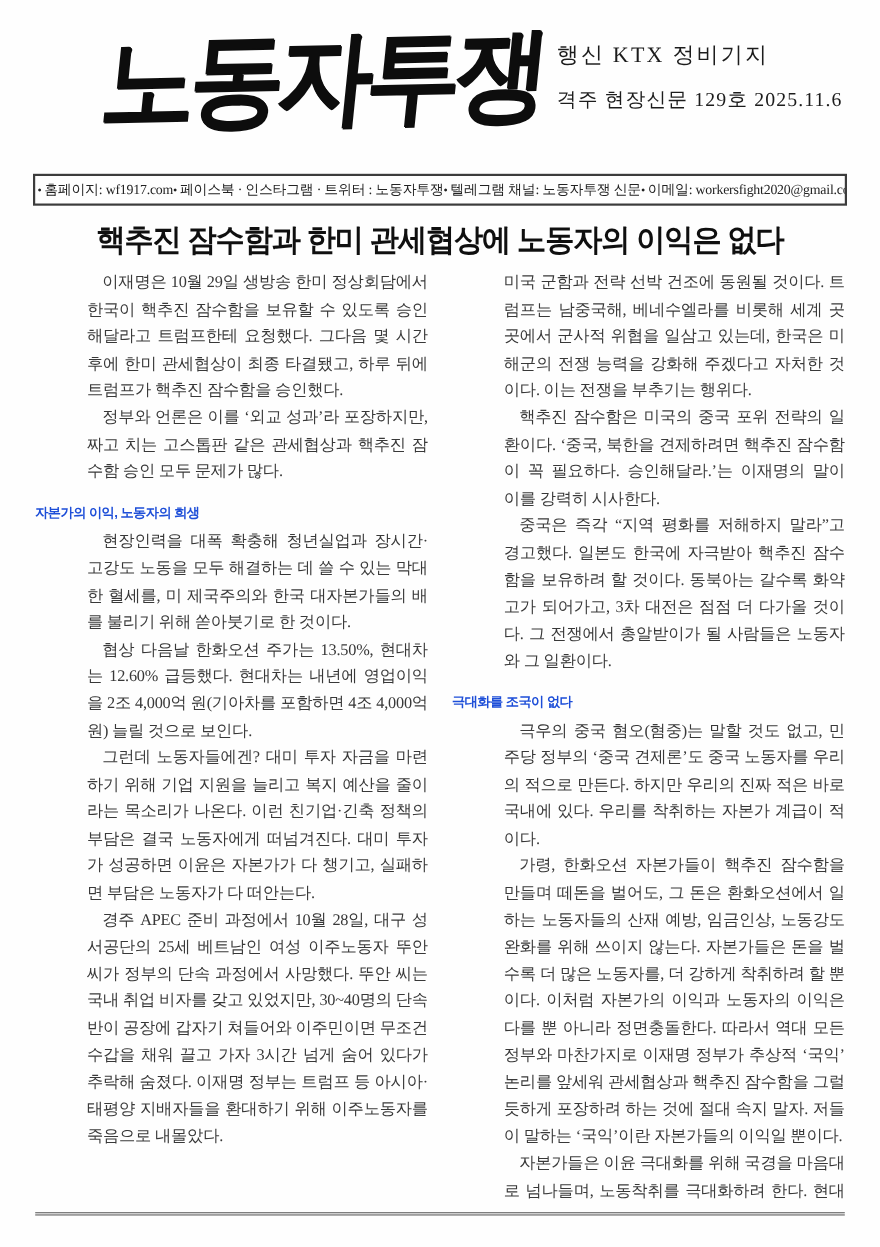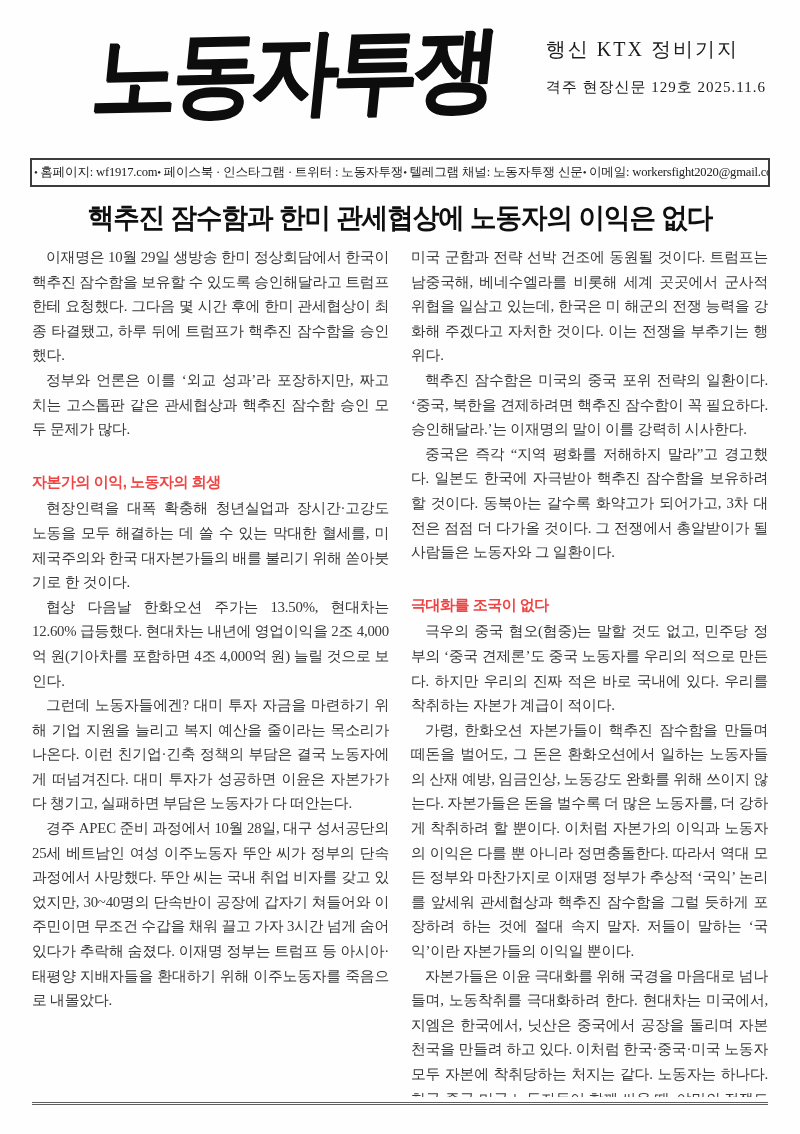--- a/index.html
+++ b/index.html
@@ -42,21 +42,21 @@
     margin-left: auto;
     padding-top: 16px;
     white-space: nowrap;
   }
   .masthead-location {
     font-size: 20px;
     letter-spacing: 2px;
     color: #1c1c1c;
   }
   .masthead-issue {
-    font-size: 15px;
+    font-size: 18px;
     letter-spacing: 1px;
     margin-top: 15px;
     color: #1c1c1c;
   }
 
   
   .info-bar {
     border: 2px solid #3c3c3c;
     margin-top: 6px;
     padding: 4px 2px;
@@ -91,29 +91,29 @@
     padding: 0 2px;
   }
   .col {
     flex: 1 1 0;
     font-size: 14.8px;
     line-height: 24.6px;
     text-align: justify;
     color: #383838;
     letter-spacing: -0.2px;
   }
-  .para { text-align: justify; }
+  .para { text-align: justify; margin-left: 47px; }
   .para.indent { text-indent: 14px; }
   .sec-heading {
     font-family: "Liberation Sans", "DejaVu Sans", sans-serif;
     font-weight: bold;
-    font-size: 15px;
-    color: #ef4444;
+    font-size: 12px;
+    color: #1d4ed8;
     text-align: left;
-    margin-top: 28px;
+    margin-top: 12px;
     margin-bottom: 2px;
     letter-spacing: -0.5px;
   }
 
   
   .bottom-rule {
     border-bottom: 3px double #5f5f5f;
     margin: 5px 2px 0 2px;
     height: 0;
   }

